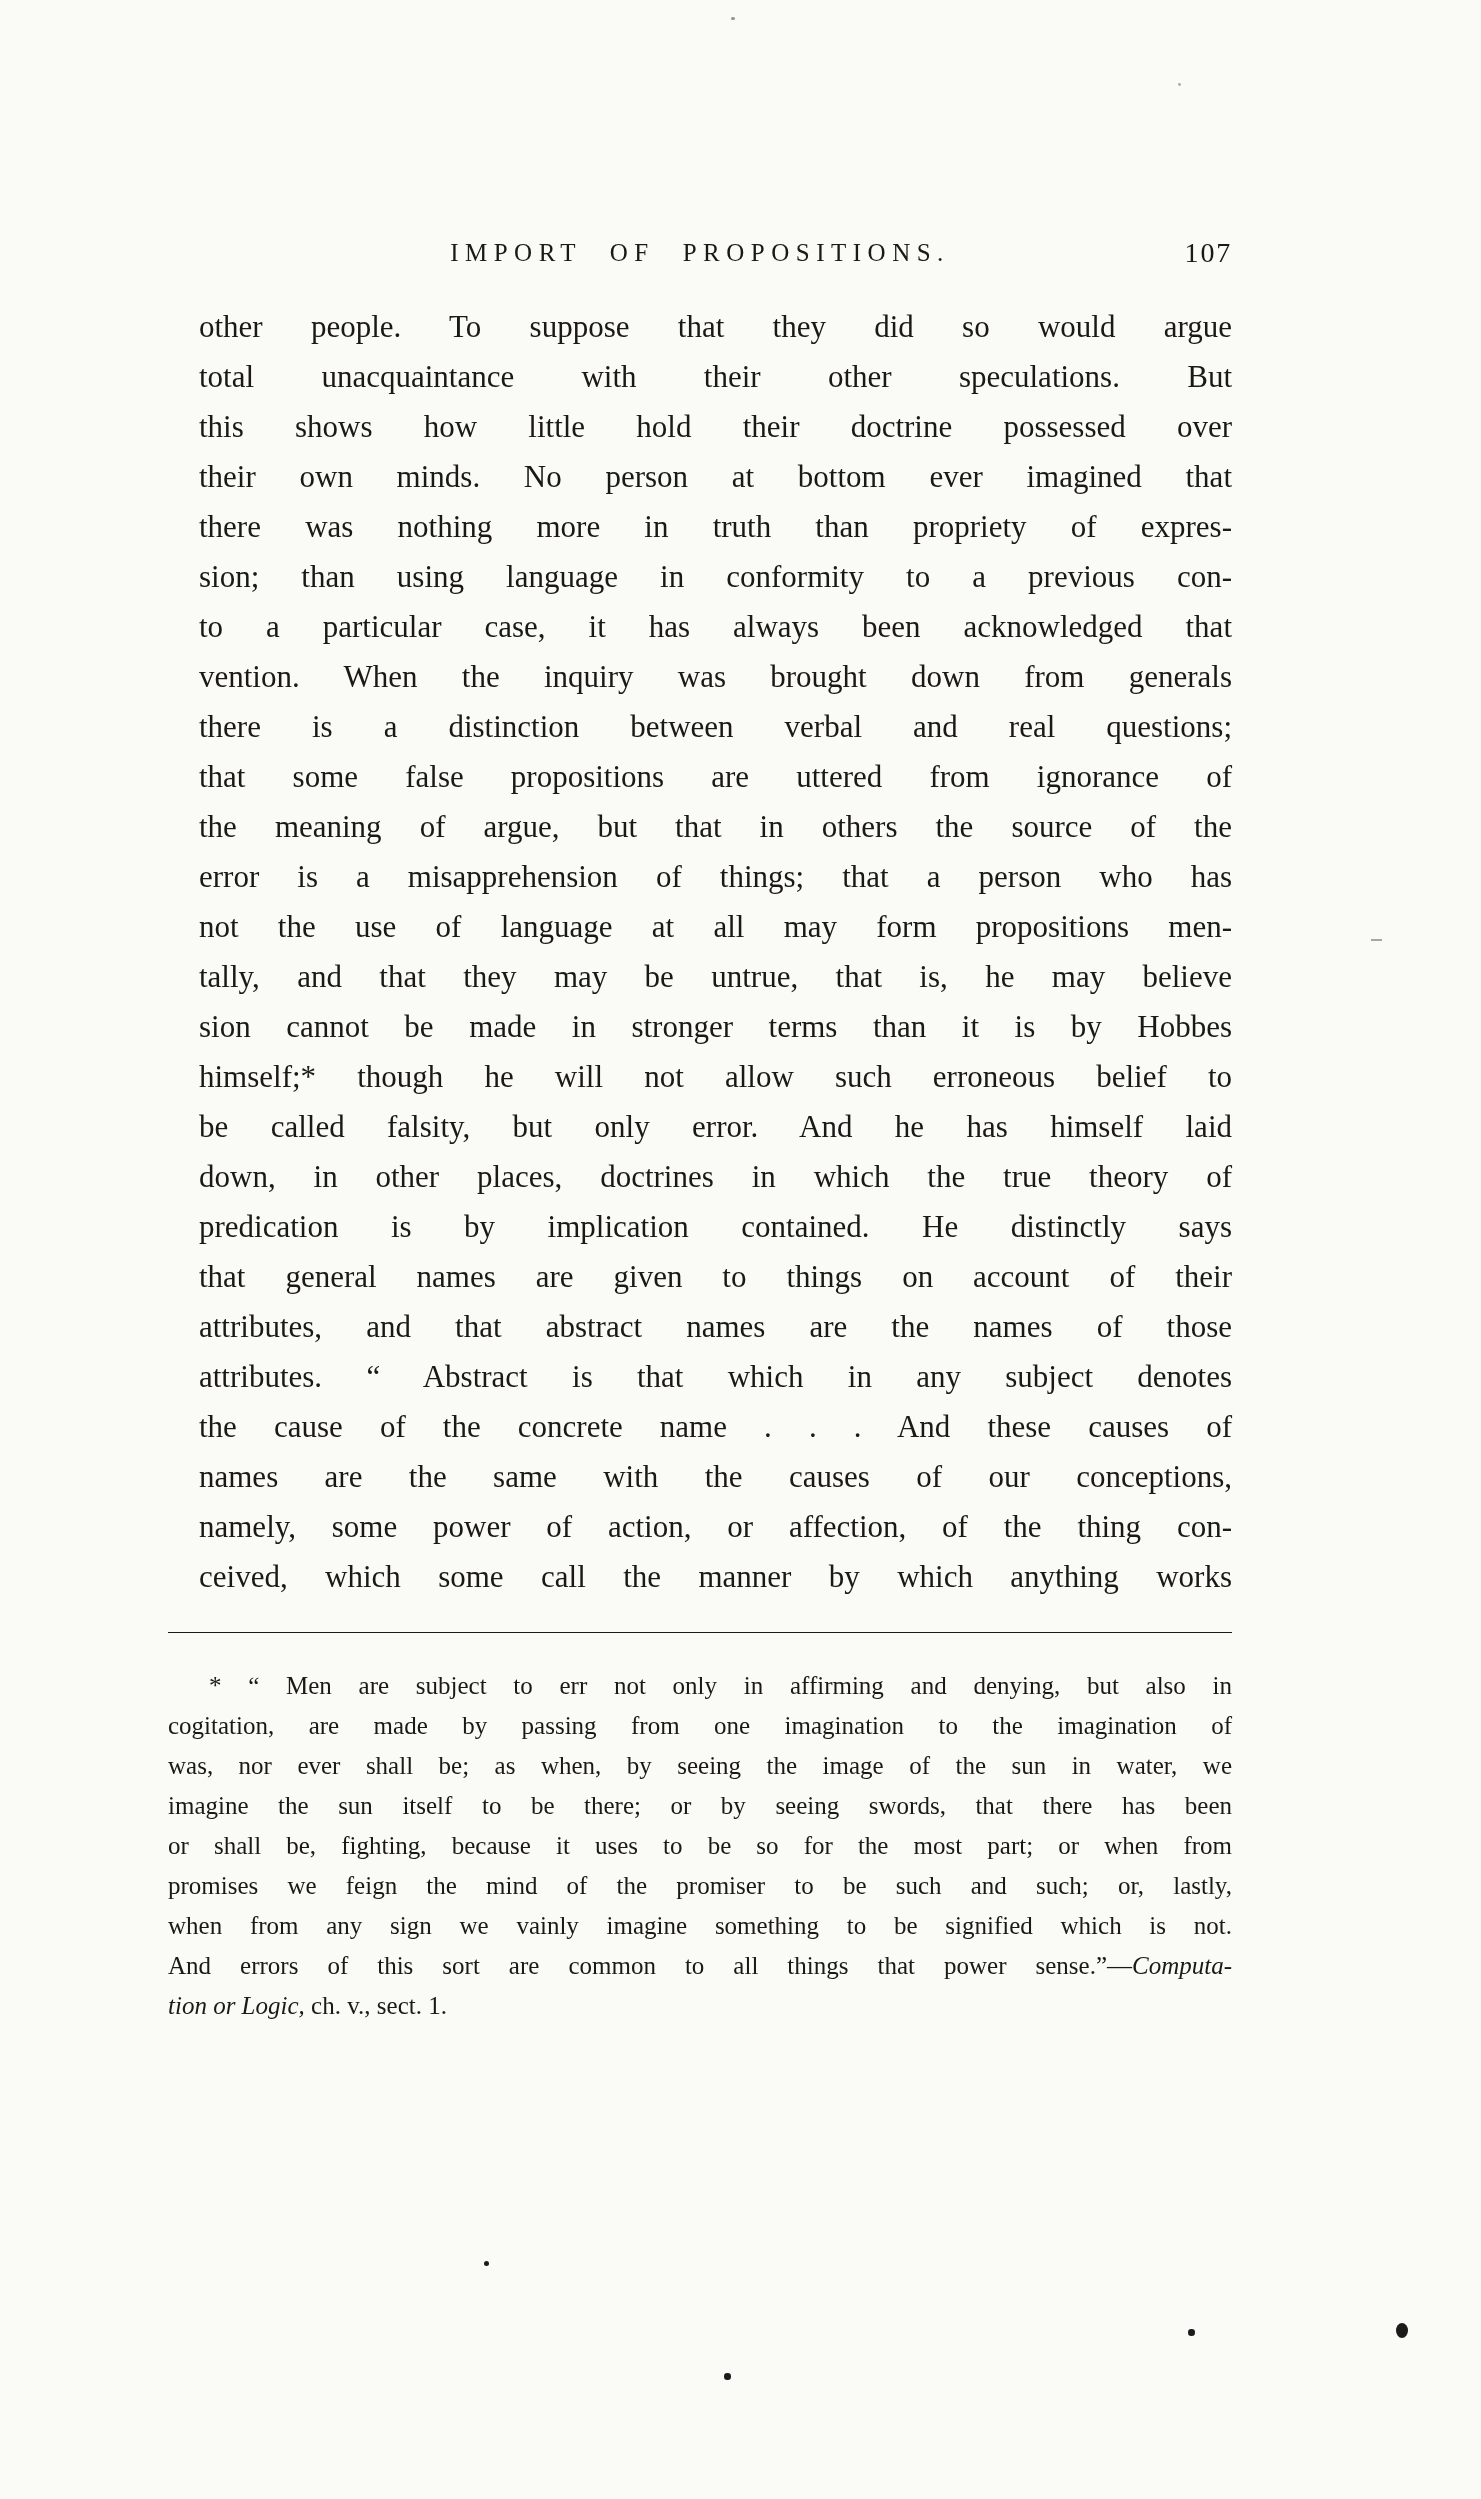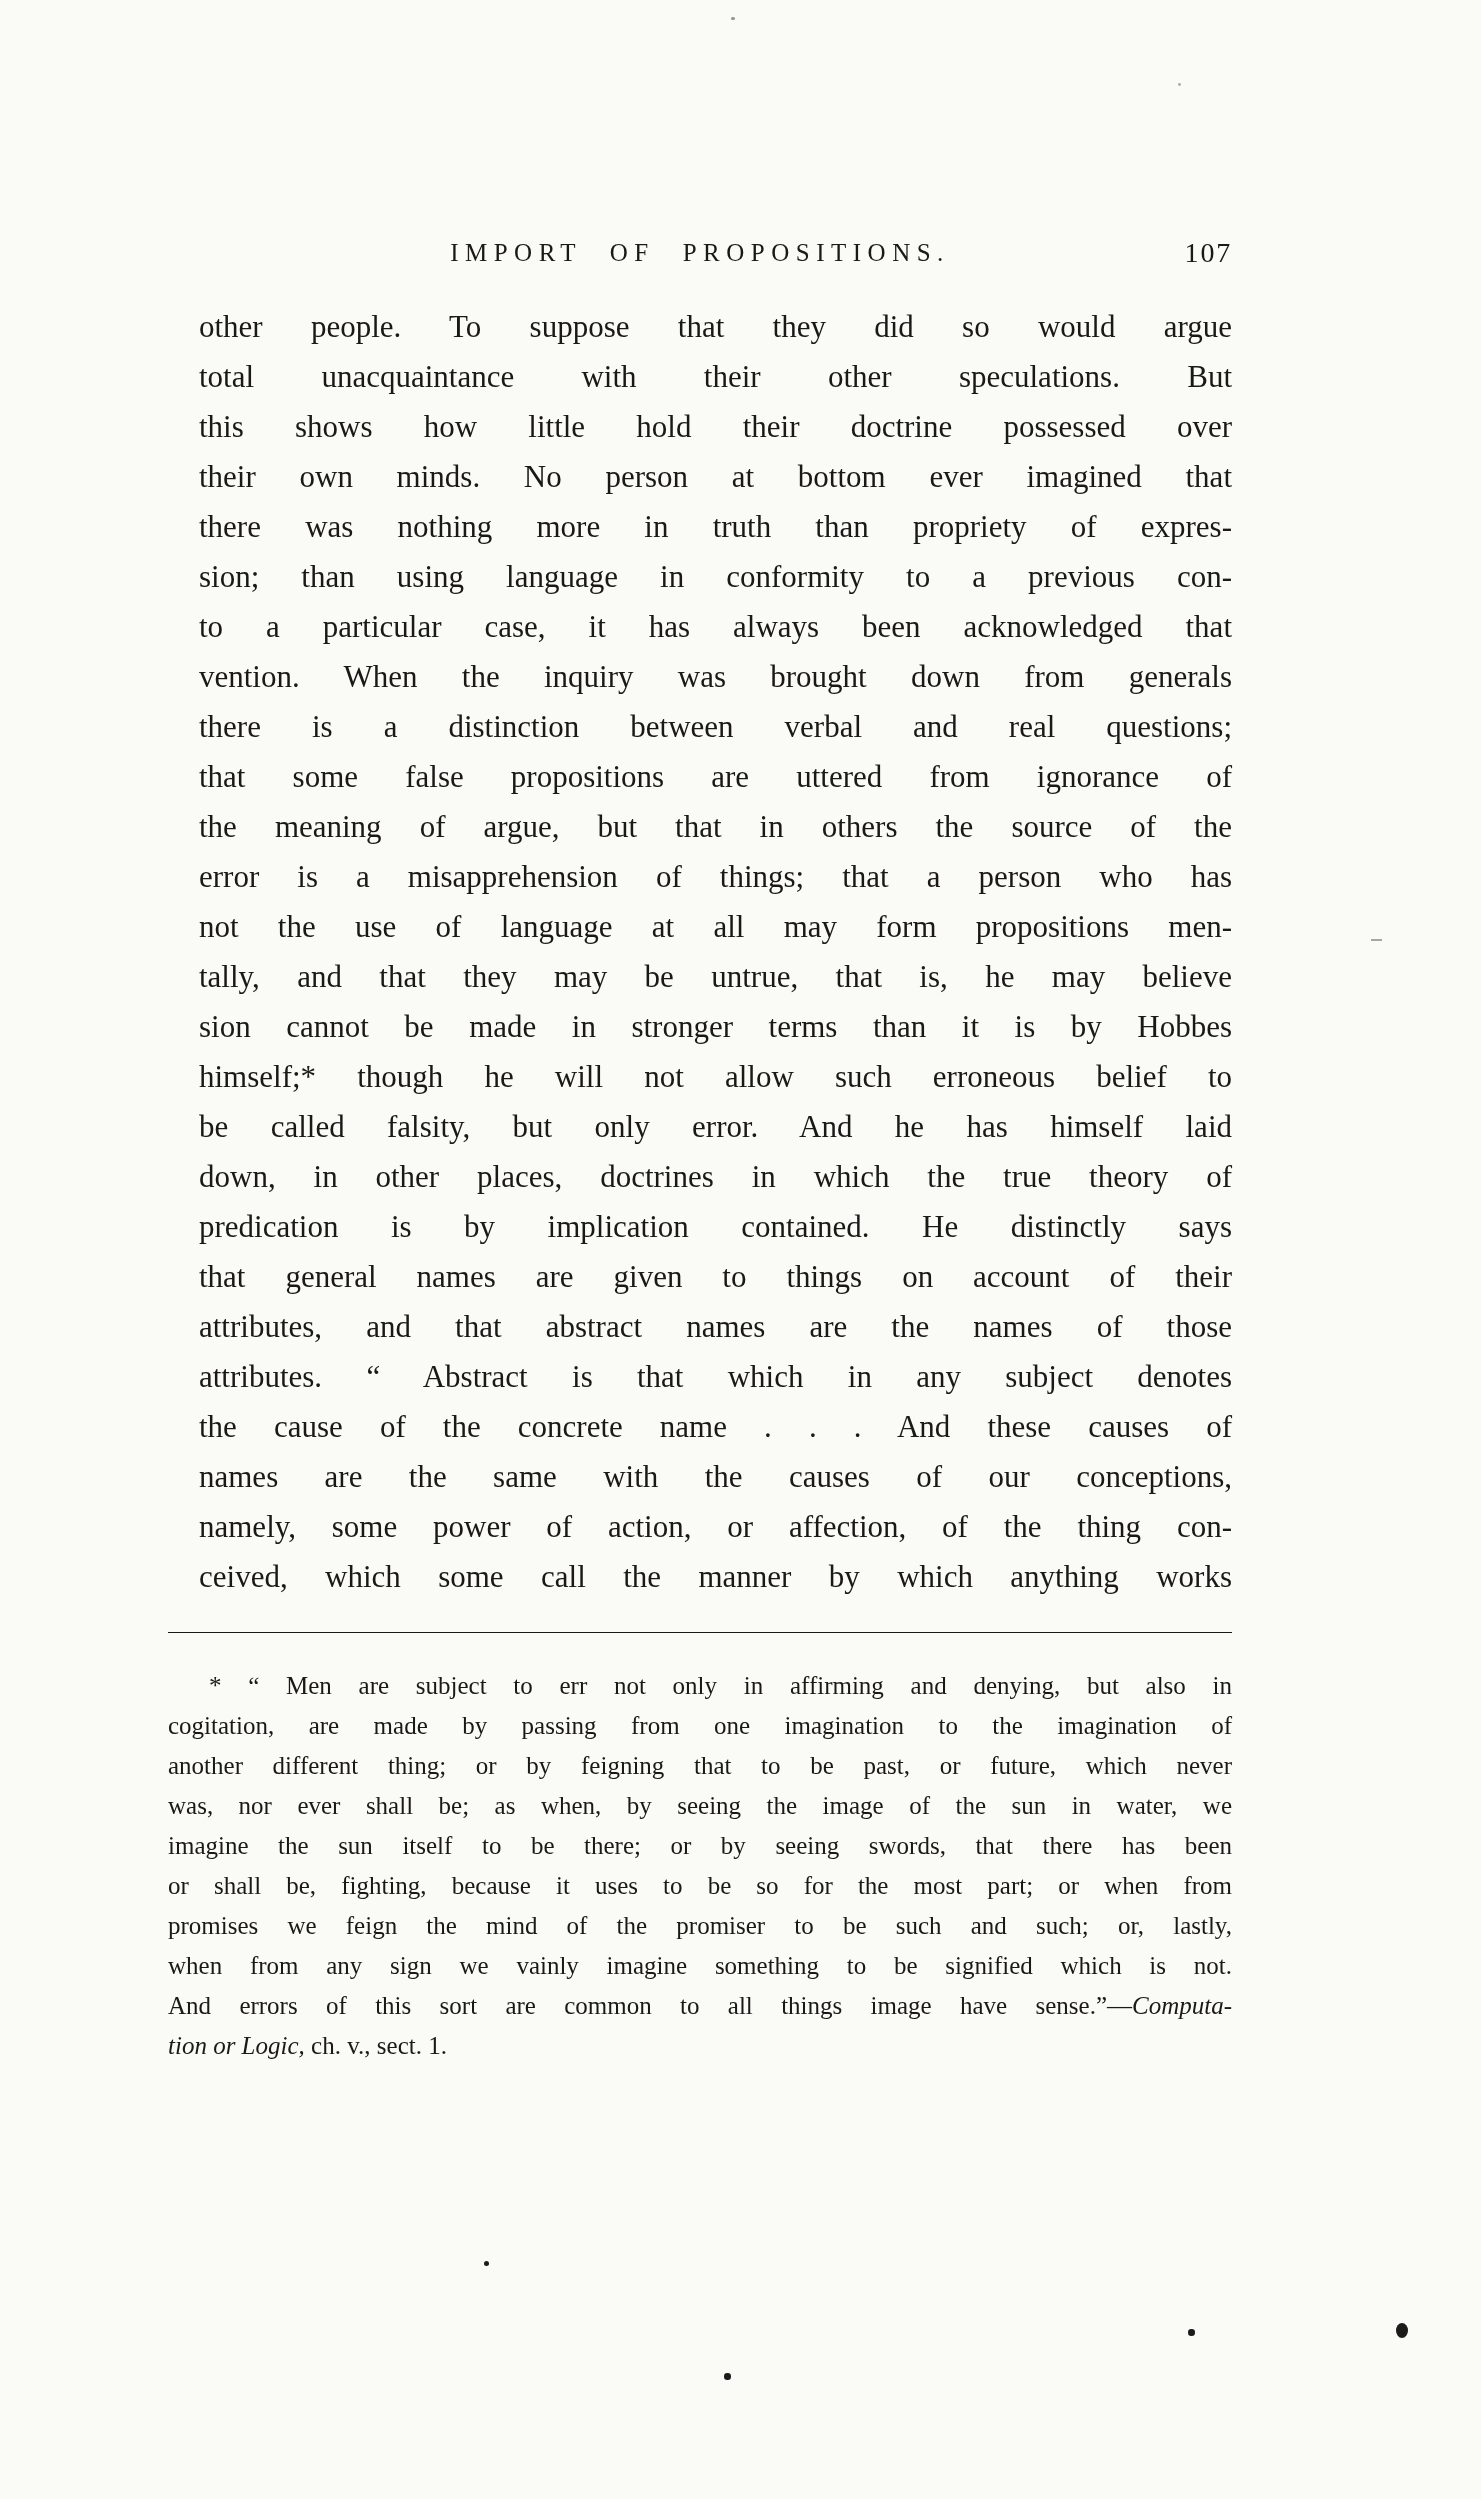--- a/index.html
+++ b/index.html
@@ -128,28 +128,27 @@
         <div class="line">namely, some power of action, or affection, of the thing con-</div>
         <div class="line">ceived, which some call the manner by which anything works</div>
       </main>
 
     <hr class="footnote-rule">
 
     <section class="footnote">
       <div class="fn-lines">
           <div class="fn-line">* “ Men are subject to err not only in affirming and denying, but also in</div>
           <div class="fn-line">cogitation, are made by passing from one imagination to the imagination of</div>
-          <div class="fn-line">another different thing; or by feigning that to be past, or future, which never</div>
           <div class="fn-line">was, nor ever shall be; as when, by seeing the image of the sun in water, we</div>
           <div class="fn-line">imagine the sun itself to be there; or by seeing swords, that there has been</div>
           <div class="fn-line">or shall be, fighting, because it uses to be so for the most part; or when from</div>
           <div class="fn-line">promises we feign the mind of the promiser to be such and such; or, lastly,</div>
           <div class="fn-line">when from any sign we vainly imagine something to be signified which is not.</div>
         </div>
-      <div class="fn-line"><span>And errors of this sort are common to all things image have sense.”—</span><em class="work">Computa-</em></div>
+      <div class="fn-line"><span>And errors of this sort are common to all things that power sense.”—</span><em class="work">Computa-</em></div>
       <div class="fn-line fn-line-last"><em class="work">tion or Logic,</em><span> ch. v., sect. 1.</span></div>
     </section>
 
   </div>
 
   <span class="speck" style="left:731px; top:16.5px;  width:3.5px;  height:3.5px;  opacity:.45;"></span>
   <span class="speck" style="left:1178px; top:83px; width:2.9px;  height:2.9px;  opacity:.35;"></span>
   <span class="dash" style="left:1371px; top:939px; width:10.6px; height:2.4px; opacity:.5;"></span>
   <span class="speck" style="left:484px;  top:2261px; width:5.3px;  height:5.3px;"></span>
   <span class="speck" style="left:1188px; top:2329px; width:6.5px; height:6.5px;"></span>

